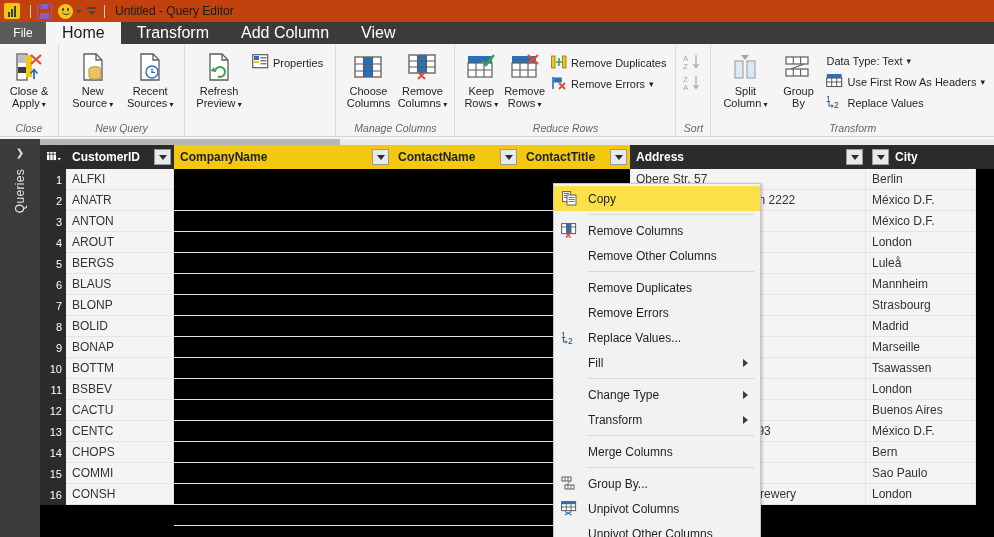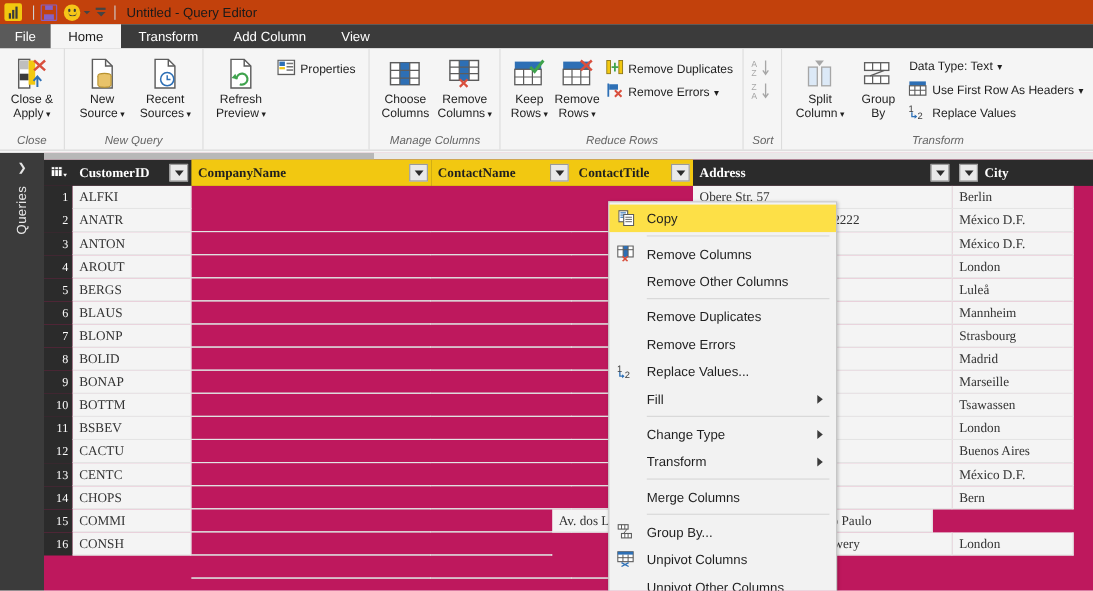--- a/index.html
+++ b/index.html
@@ -46,21 +46,21 @@
   .qat-more .tri { width:0;height:0;border-left:4px solid transparent;border-right:4px solid transparent;border-top:4px solid #444; }
   .title-text { font-size: 12px; color: #1a1a1a; margin-left: 4px; }
 
   
   .tabstrip { height: 22px; background: #3b3b3b; display: flex; align-items: stretch; }
   .tab-file {
     background: #5a5a5a; color: #ffffff; font-size: 12px;
     display: flex; align-items: center; justify-content: center; width: 46px;
   }
   .tab {
-    color: #ffffff; font-size: 12px; display: flex; align-items: center;
+    color: #ffffff; font-size: 16px; display: flex; align-items: center;
     justify-content: center; padding: 0 16px; white-space: nowrap;
   }
   .tab.active { background: #f5f5f5; color: #1a1a1a; }
 
   
   .ribbon {
     height: 93px; background: #f5f5f5; border-bottom: 1px solid #d4d4d4;
     display: flex; align-items: stretch; position: relative;
   }
   .rgroup { display: flex; flex-direction: column; position: relative; padding: 3px 0 0 0; }
@@ -106,21 +106,21 @@
     background: #3b3b3b; color: #fff;
   }
   .rail-expand { height: 26px; display: flex; align-items: center; justify-content: center;
     color: #e6e6e6; font-size: 10px; }
   .rail-text {
     font-size: 12px; color: #e8e8e8; writing-mode: vertical-rl; transform: rotate(180deg);
     margin: 4px auto 0; display: block; text-align: left; letter-spacing: 0.3px;
   }
 
   
-  .gridwrap { position: absolute; left: 40px; right: 0; top: 139px; bottom: 0; background: #be185d; font-family: Liberation Serif, serif; }
+  .gridwrap { position: absolute; left: 40px; right: 0; top: 139px; bottom: 0; background: #000000; }
   .hscroll { height: 6px; background: #e9e9e9; position: relative; }
   .hscroll .thumb { position: absolute; left: 0; top: 0; height: 6px; width: 300px; background: #b8b8b8; }
   .hdr {
     display: flex; height: 24px; background: #2b2b2b; align-items: stretch;
     font-size: 12px; color: #fff; font-weight: bold;
   }
   .hdr .cell { display: flex; align-items: center; position: relative; padding-left: 6px; overflow: hidden; white-space: nowrap; }
   .hdr .cell.sel { background: #f2c811; color: #1f1f1f; }
   .hdr .tblicon { width: 26px; display: flex; align-items: center; justify-content: center; }
   .ddbtn {
@@ -666,20 +666,21 @@
           <div class="cell c-comp sel">Chop-suey Chinese</div>
           <div class="cell c-cont sel">Yang Wang</div>
           <div class="cell c-title sel">Owner</div>
           <div class="cell c-addr">Hauptstr. 29</div>
           <div class="cell c-city">Bern</div>
         </div>
         <div class="row">
           <div class="num">15</div>
           <div class="cell c-id">COMMI</div>
           <div class="cell c-comp sel">Comércio Mineiro</div>
+          <div class="cell c-cont sel">Pedro Afonso</div>
           <div class="cell c-title sel">Sales Associate</div>
           <div class="cell c-addr">Av. dos Lusíadas, 23</div>
           <div class="cell c-city">Sao Paulo</div>
         </div>
         <div class="row">
           <div class="num">16</div>
           <div class="cell c-id">CONSH</div>
           <div class="cell c-comp sel">Consolidated Holdings</div>
           <div class="cell c-cont sel">Elizabeth Brown</div>
           <div class="cell c-title sel">Sales Representative</div>

